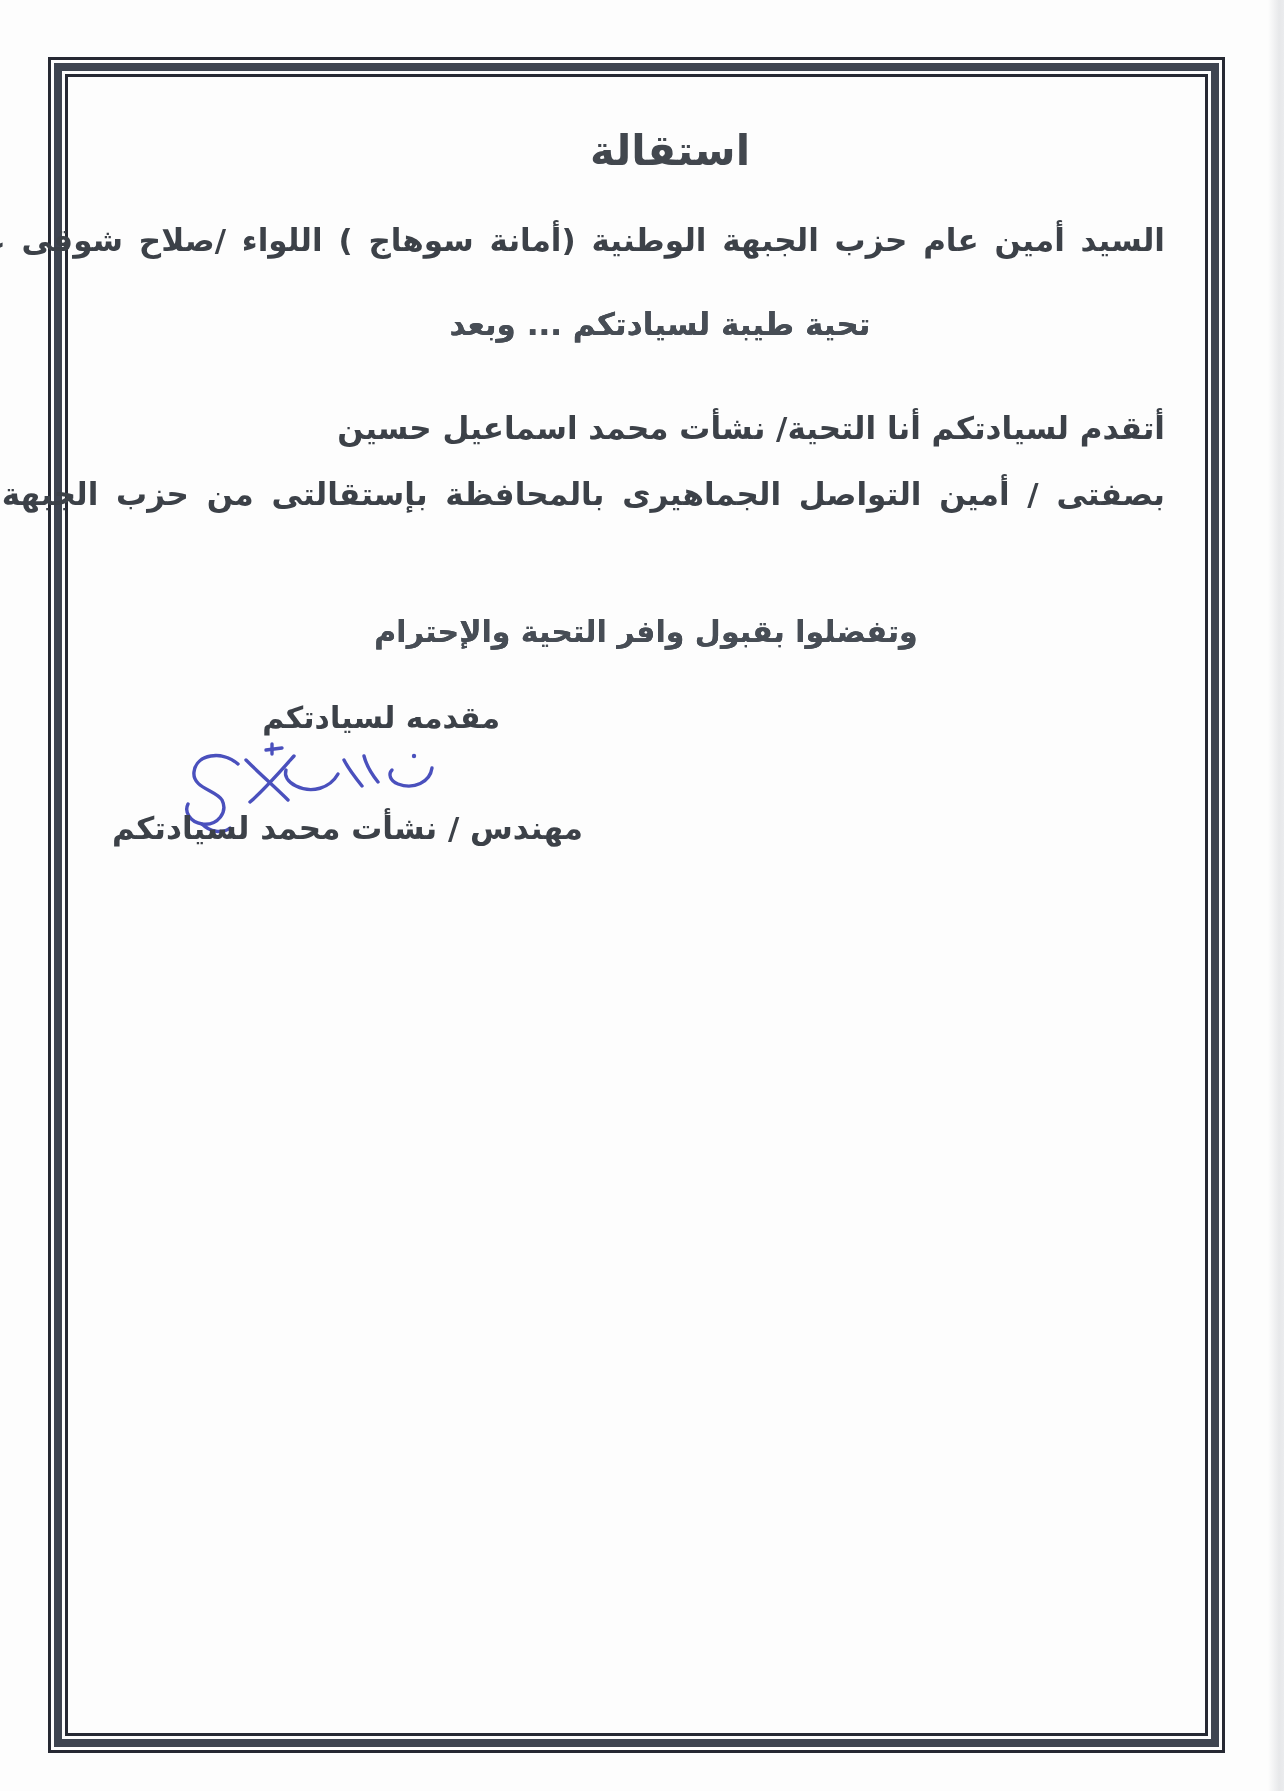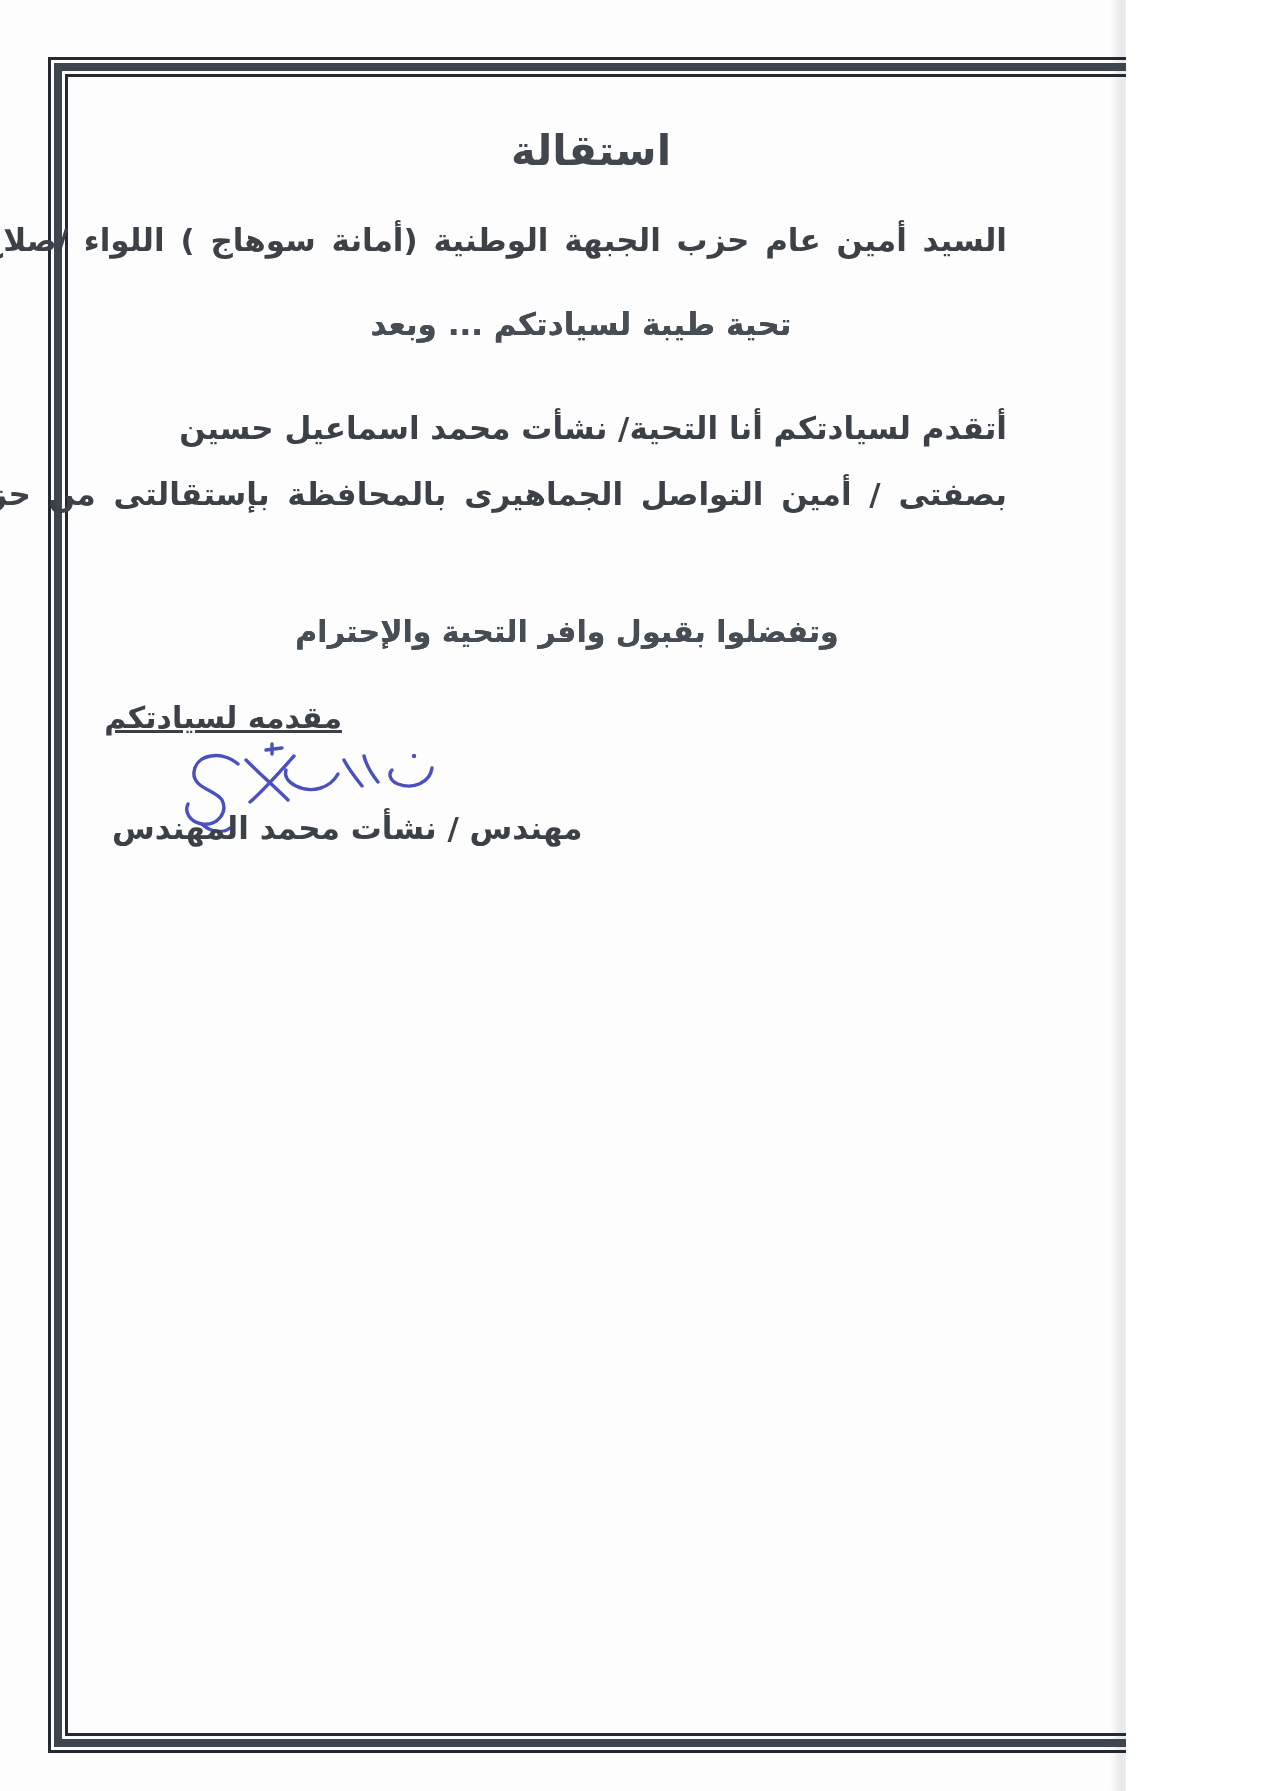--- a/index.html
+++ b/index.html
@@ -1,20 +1,20 @@
 <!DOCTYPE html>
 <html lang="ar"><head>
 <meta charset="utf-8">
 <style>
   html, body { margin: 0; padding: 0; }
   body { background: #ffffff; }
 
   .page {
     position: relative;
-    width: 1126px;
+    width: 1284px;
     height: 1791px;
     background: #fdfdfd;
     overflow: hidden;
     font-family: "DejaVu Sans", sans-serif;
   }
 
   
   .scan-edge-right {
     position: absolute;
     top: 0; right: 0;
@@ -95,21 +95,20 @@
     color: #474d55;
     transform: translateX(4px);
     text-shadow: 0 0 0.6px #474d55;
   }
 
   .presenter {
     top: 700px;
     right: 784px;
     font-size: 30px;
     font-weight: bold;
-    text-decoration: underline;
   }
 
   .signature {
     position: absolute;
     left: 126px;
     top: 742px;
     width: 320px;
     height: 95px;
   }
 
@@ -160,15 +159,15 @@
     <path d="M120,18 C134,32 150,46 162,58"></path>
 
     <path d="M140,8 L156,6"></path>
     <path d="M146,2 L146,12"></path>
 
     <path d="M112,22 C96,8 70,12 68,30 C66,46 90,48 96,58 C102,70 92,84 76,82 C64,80 58,70 62,62"></path>
 
     <path d="M76,82 C84,90 96,92 104,86"></path>
   </svg>
 
-  <div class="txt signatory">مهندس / نشأت محمد المهندس</div>
+  <div class="txt signatory">مهندس / نشأت محمد لسيادتكم</div>
 
 </div>
 
 </body></html>

